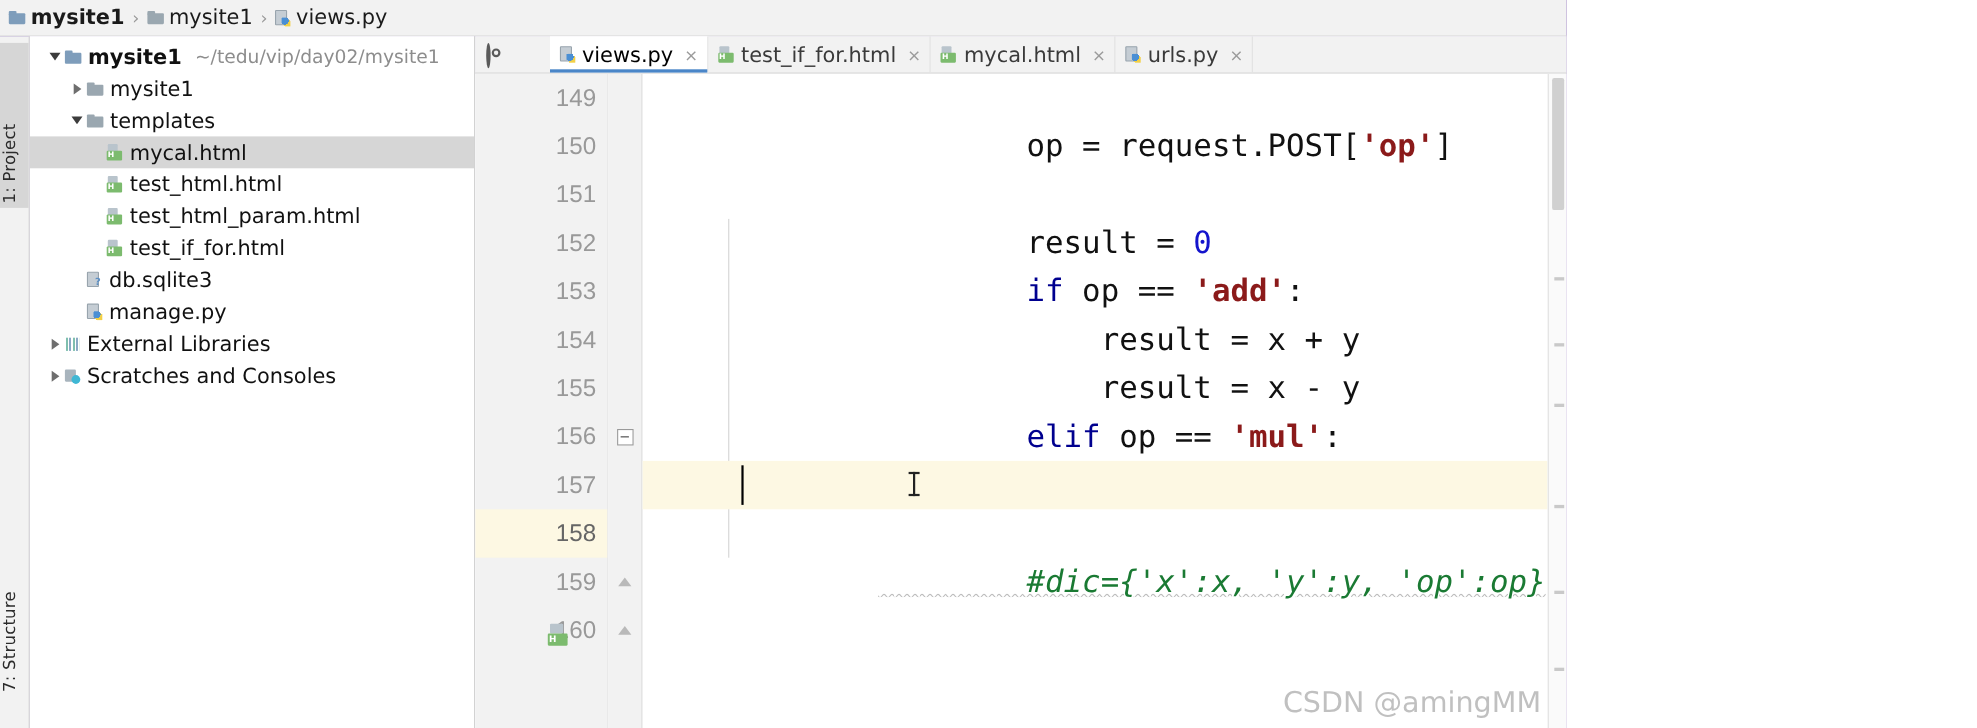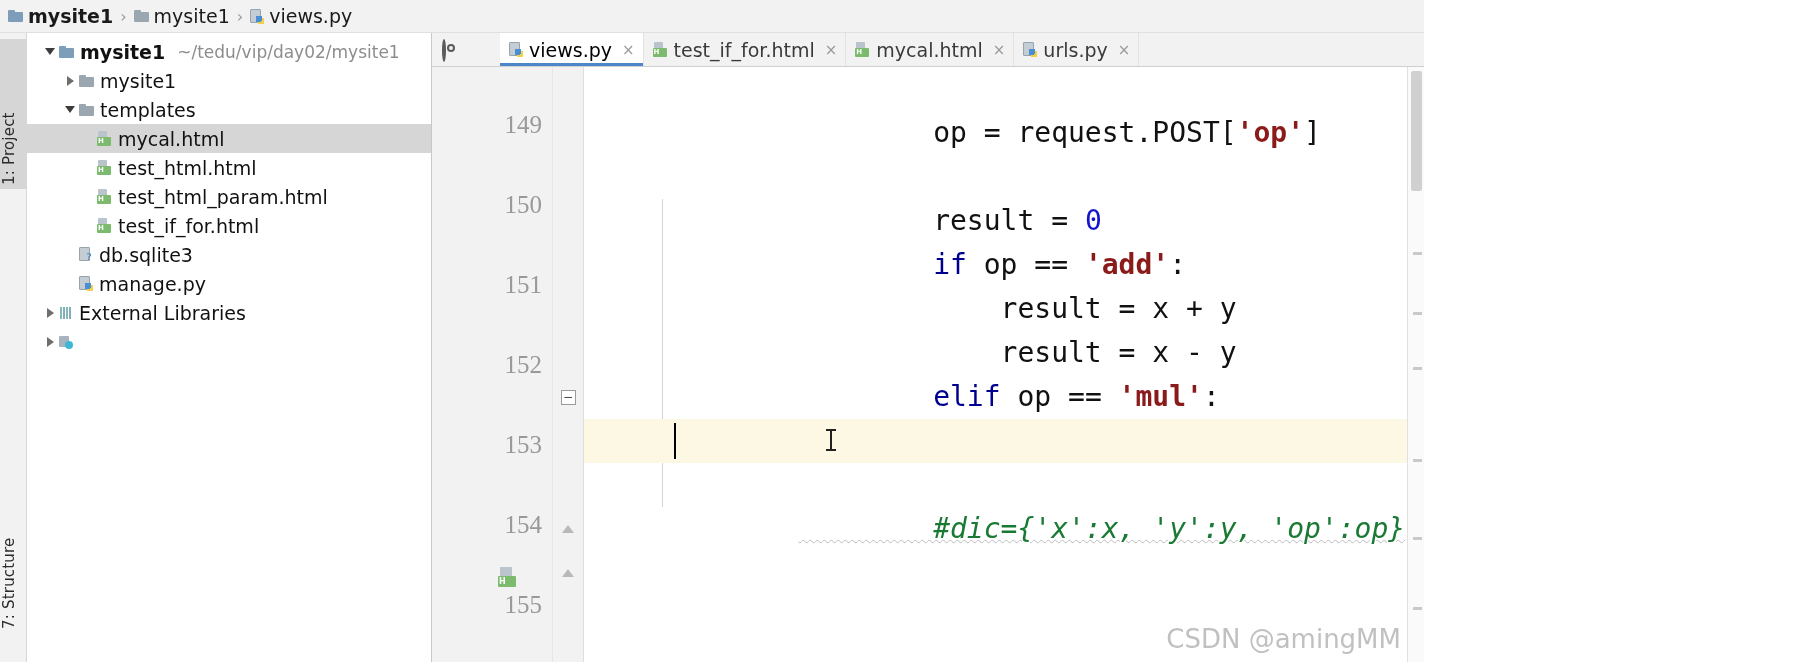--- a/index.html
+++ b/index.html
@@ -184,23 +184,22 @@
   }
   .tab-close { color:#9b9b9b; font-size:15px; margin-left:4px; }
 
   .code-wrap { flex:1; display:flex; min-height:0; position:relative; background:#fff; overflow:hidden;}
   .gutter {
     width: 120px; flex-shrink:0; background:#f2f2f2; position:relative;
     border-right:1px solid #e6e6e6;
   }
   .gutter-line {
     height: 44px; display:flex; align-items:center; justify-content:flex-end;
-    padding-right: 10px; font-family:Liberation Serif, serif; font-size:25px; color:#999;
+    padding-right: 10px; font-family:Liberation Sans, sans-serif; font-size:22px; color:#999;
     position:relative;
-    margin-top:36px;
   }
   .gutter-line.current { background:#fdf8e3; color:#666; }
   .fold-col { width: 30px; flex-shrink:0; background:#f2f2f2; position:relative; border-right:1px solid #dedede;}
   .fold-col .fl { height:44px; display:flex; align-items:center; justify-content:center;}
   .fold-box {
     width:15px;height:15px;border:1px solid #9a9a9a;background:#fff;box-sizing:border-box;
     display:flex;align-items:center;justify-content:center;font-size:12px;color:#444;line-height:1;
   }
   .fold-tri { width:0;height:0;border-left:6px solid transparent;border-right:6px solid transparent;border-bottom:8px solid #b9b9b9; }
 
@@ -357,20 +356,21 @@
             </span>
           <span class="t-icon ico-lib"></span>
           <span class="t-label">External Libraries</span>
         </div>
 
         <div class="tree-row" style="padding-left:14px">
           <span class="t-arrow">
               <span class="arrow-right"></span>
             </span>
           <span class="t-icon ico-scratch"></span>
+          <span class="t-label">Scratches and Consoles</span>
         </div>
       </div>
     </div>
 
     <div class="editor-area">
 
       <div class="tabbar">
         <span class="tab-tools">
           <span class="hact"><span class="ico-gear"></span></span>
           <span class="hact"><span class="ico-minus"></span></span>

